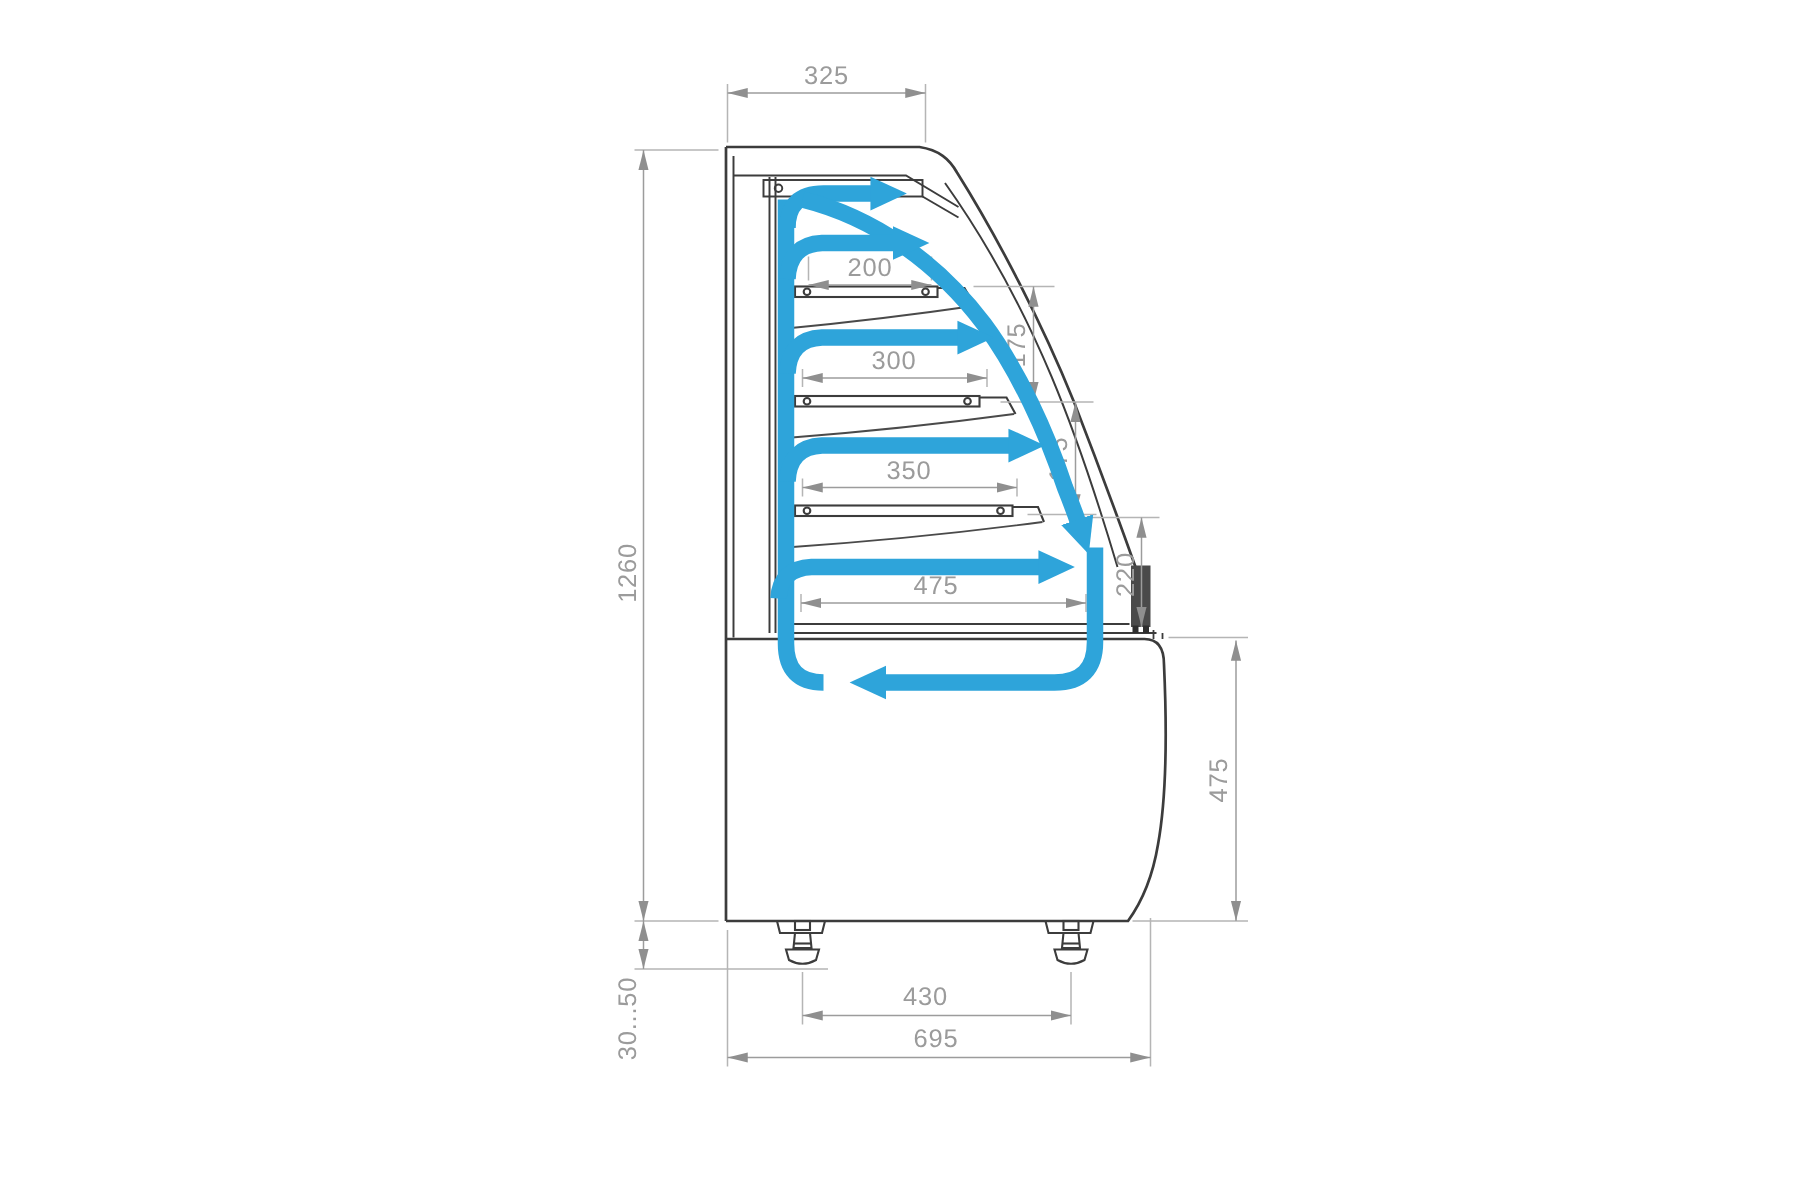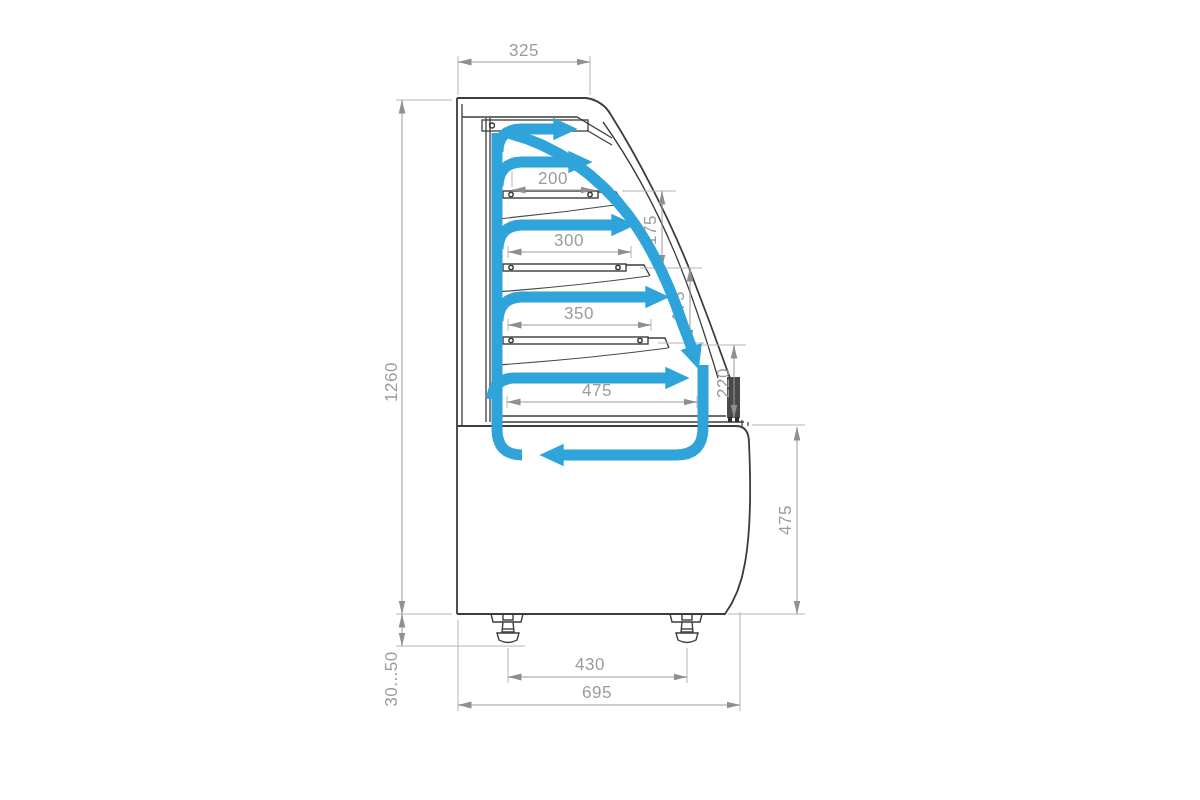--- a/index.html
+++ b/index.html
@@ -1,18 +1,19 @@
 <!DOCTYPE html>
 <html><head>
 <meta charset="utf-8">
 <style>
   html,body{margin:0;padding:0;background:#ffffff;}
   .stage{
     width:1020px;height:800px;position:relative;background:#ffffff;overflow:hidden;
     font-family:"Liberation Sans", sans-serif;
+    padding-left:27px;
   }
   svg{display:block;}
   text{
     font-family:"Liberation Sans", sans-serif;
     font-size:17px;
     letter-spacing:0.5px;
     fill:#9b9b9b;
   }
 </style>
 </head>

